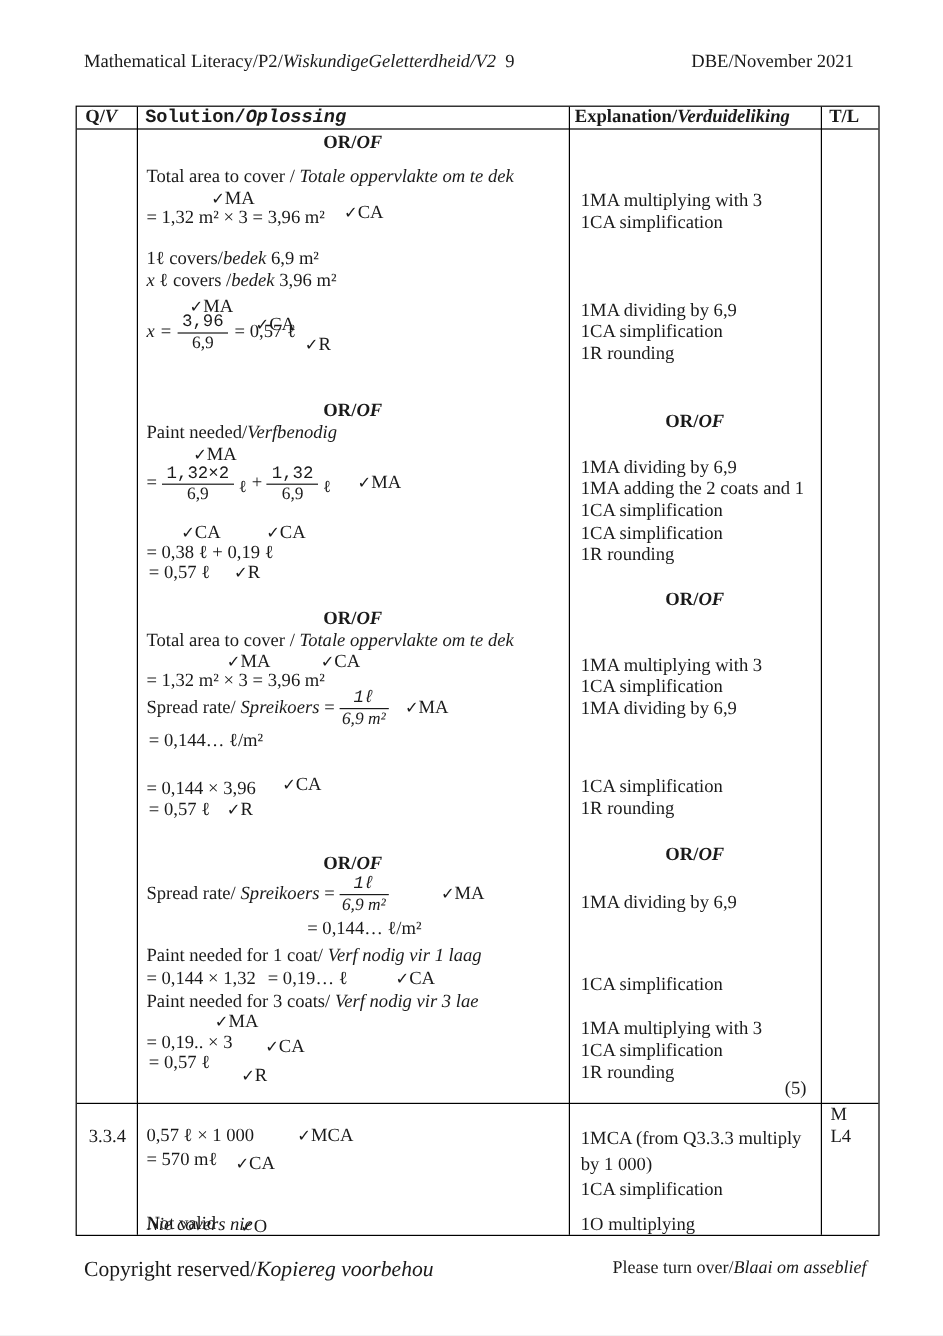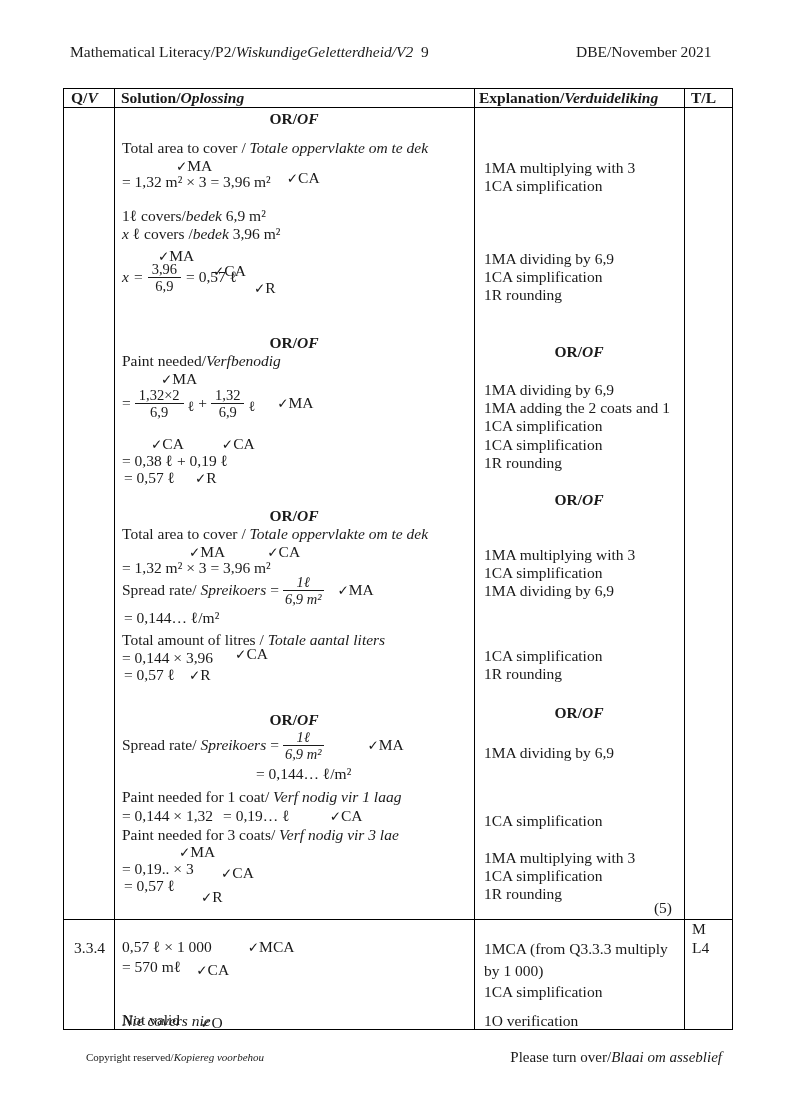--- a/index.html
+++ b/index.html
@@ -11,21 +11,21 @@
   .mrow{position:absolute;display:flex;align-items:center;white-space:nowrap;gap:5px;}
   .i{font-style:italic;}
   .b{font-weight:bold;}
   .ctr{left:0;right:0;text-align:center;}
   .rt{text-align:right;}
   .chk{display:inline-block;white-space:nowrap;}
   .tick{font-family:"DejaVu Sans",sans-serif;font-weight:bold;font-size:13.5px;}
   .raise{position:relative;top:-4px;}
   .lower{position:relative;top:3px;}
   .frac{display:inline-block;text-align:center;vertical-align:middle;font-size:14.5px;line-height:16px;}
-  .fn{display:block;border-bottom:1.3px solid #1a1a1a;padding:0 4px;}
+  .fn{display:block;border-bottom:1.3px solid #1a1a1a;padding:0 4px;font-family:Liberation Mono, monospace;}
   .fd{display:block;padding:0 2px;}
   .ell{position:relative;top:4px;font-size:14px;}
   .memo-table{position:absolute;left:63px;top:88px;width:670px;height:942px;
         border:1.6px solid #000;box-sizing:border-box;}
   .vline{position:absolute;top:0;bottom:0;width:1.4px;background:#000;}
   .hline{position:absolute;left:0;right:0;height:1.4px;background:#000;}
   .cell{position:absolute;}
 </style>
 </head>
 <body>
@@ -37,21 +37,21 @@
   <div class="line" style="left:576px;top:43px;">DBE/November 2021</div>
 
   <div class="memo-table">
     <div class="vline" style="left:50px;"></div>
     <div class="vline" style="left:410px;"></div>
     <div class="vline" style="left:620px;"></div>
     <div class="hline" style="top:18px;"></div>
     <div class="hline" style="top:830px;"></div>
 
     <div class="line b" style="left:7px;top:0;"><span>Q/</span><span class="i">V</span></div>
-    <div class="line b" style="left:57px;top:0;"><span>Solution/</span><span class="i">Oplossing</span></div>
+    <div class="line b" style="left:57px;top:0;font-family:Liberation Mono, monospace;"><span>Solution/</span><span class="i">Oplossing</span></div>
     <div class="line b" style="left:415px;top:0;"><span>Explanation/</span><span class="i">Verduideliking</span></div>
     <div class="line b" style="left:627px;top:0;">T/L</div>
 
     <div class="cell" style="left:50px;top:18px;width:360px;height:812px;">
 
       <div class="line ctr b" style="top:3px;"><span>OR/</span><span class="i">OF</span></div>
       <div class="line" style="left:8px;top:32px;"><span>Total area to cover / </span><span class="i">Totale oppervlakte om te dek</span></div>
       <div class="line" style="left:62px;top:50px;"><span class="chk"><span class="tick">✓</span><span>MA</span></span></div>
       <div class="line" style="left:8px;top:66px;"><span>= 1,32 m² × 3 = 3,96 m²</span><span class="chk raise" style="margin-left:16px;"><span class="tick">✓</span><span>CA</span></span></div>
       <div class="line" style="left:8px;top:100px;"><span>1ℓ covers/</span><span class="i">bedek</span><span> 6,9 m²</span></div>
@@ -99,21 +99,20 @@
         <span>Spread rate/ </span>
           <span class="i">Spreikoers</span>
           <span>=</span>
         <span class="frac i">
             <span class="fn">1ℓ</span>
             <span class="fd">6,9 m²</span>
           </span>
         <span class="chk" style="margin-left:10px;"><span class="tick">✓</span><span>MA</span></span>
       </div>
       <div class="line" style="left:10px;top:502px;">= 0,144… ℓ/m²</div>
-      <div class="line" style="left:8px;top:524px;"><span>Total amount of litres / </span><span class="i">Totale aantal liters</span></div>
       <div class="line" style="left:8px;top:542px;"><span>= 0,144 × 3,96</span><span class="chk raise" style="margin-left:22px;"><span class="tick">✓</span><span>CA</span></span></div>
       <div class="line" style="left:10px;top:559px;"><span>= 0,57 ℓ</span><span class="chk" style="margin-left:14px;"><span class="tick">✓</span><span>R</span></span></div>
 
       <div class="line ctr b" style="top:604px;"><span>OR/</span><span class="i">OF</span></div>
       <div class="mrow" style="left:8px;top:622px;height:32px;gap:4px;">
         <span>Spread rate/ </span>
           <span class="i">Spreikoers</span>
           <span>=</span>
         <span class="frac i">
             <span class="fn">1ℓ</span>
@@ -179,26 +178,26 @@
       <div class="line" style="left:8px;top:39px;"><span>= 570 mℓ</span><span class="chk lower" style="margin-left:15px;"><span class="tick">✓</span><span>CA</span></span></div>
       <div class="line" style="left:8px;top:92px;"><span>Not valid</span><span class="chk lower" style="margin-left:20px;"><span class="tick">✓</span><span>O</span></span></div>
       <div class="line i" style="left:8px;top:93px;">Nie covers nie</div>
     </div>
     <div class="cell" style="left:410px;top:830px;width:210px;height:110px;">
       <div class="blk" style="left:10px;top:19px;line-height:21.5px;">
         <div>1MCA (from Q3.3.3 multiply</div>
         <div>by 1 000)</div>
         <div>1CA simplification</div>
       </div>
-      <div class="line" style="left:10px;top:93px;">1O verification</div>
+      <div class="line" style="left:10px;top:93px;">1O multiplying</div>
     </div>
     <div class="cell" style="left:620px;top:830px;width:48px;height:110px;">
       <div class="blk" style="left:8px;top:1px;line-height:18.5px;">
         <div>M</div>
         <div>L4</div>
       </div>
     </div>
   </div>
 
-  <div class="line" style="left:70px;top:1048px;font-size:11px;margin-left:16px;"><span>Copyright reserved/</span><span class="i">Kopiereg voorbehou</span></div>
+  <div class="line" style="left:70px;top:1048px;font-size:18px;"><span>Copyright reserved/</span><span class="i">Kopiereg voorbehou</span></div>
   <div class="line" style="right:64px;top:1048px;font-size:15px;"><span>Please turn over/</span><span class="i">Blaai om asseblief</span></div>
 
 </div>
 
 </body></html>

